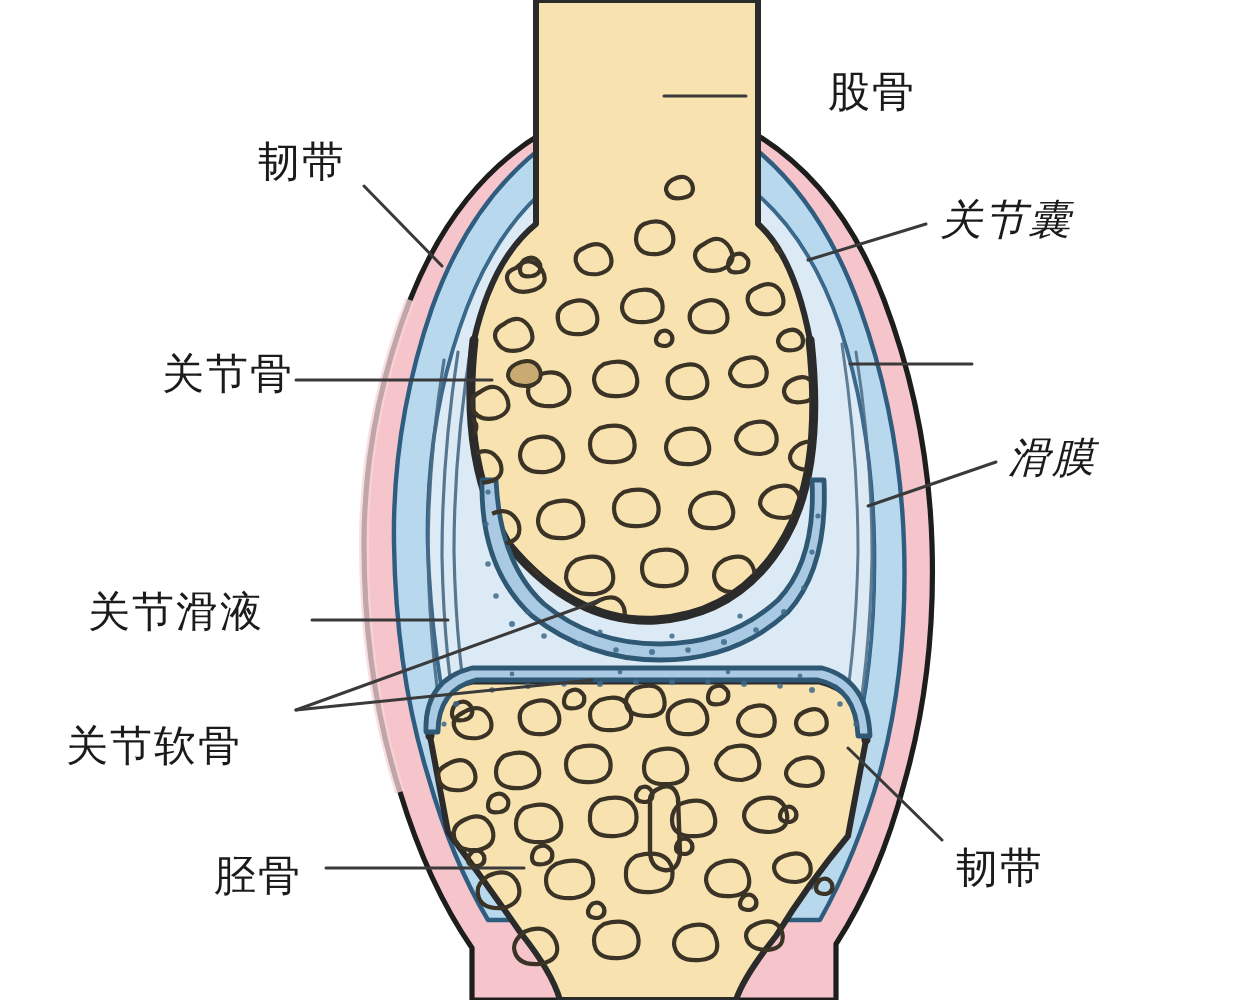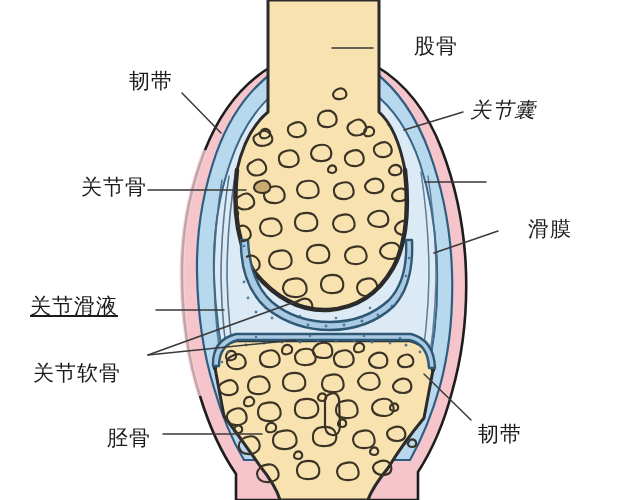--- a/index.html
+++ b/index.html
@@ -303,21 +303,21 @@
         <line x1="148" y1="355" x2="300" y2="300"></line>
         <line x1="148" y1="355" x2="296" y2="340"></line>
         <line x1="163" y1="434" x2="262" y2="434"></line>
       </g>
 
     </g>
   </svg>
 
   <div class="lbl" style="left:414px;top:36px;">股骨</div>
   <div class="lbl" style="left:470px;top:100px;font-style:italic;">关节囊</div>
-  <div class="lbl" style="left:528px;top:219px;">滑膜</div>
+  <div class="lbl" style="left:504px;top:219px;font-style:italic;">滑膜</div>
   <div class="lbl" style="left:478px;top:424px;">韧带</div>
   <div class="lbl" style="left:129px;top:71px;">韧带</div>
   <div class="lbl" style="left:57px;top:177px;margin-left:24px;">关节骨</div>
-  <div class="lbl" style="left:30px;top:296px;text-decoration:underline;">关节滑液</div>
+  <div class="lbl" style="left:44px;top:296px;">关节滑液</div>
   <div class="lbl" style="left:33px;top:363px;">关节软骨</div>
   <div class="lbl" style="left:107px;top:428px;">胫骨</div>
 
 </div>
 
 </body></html>

